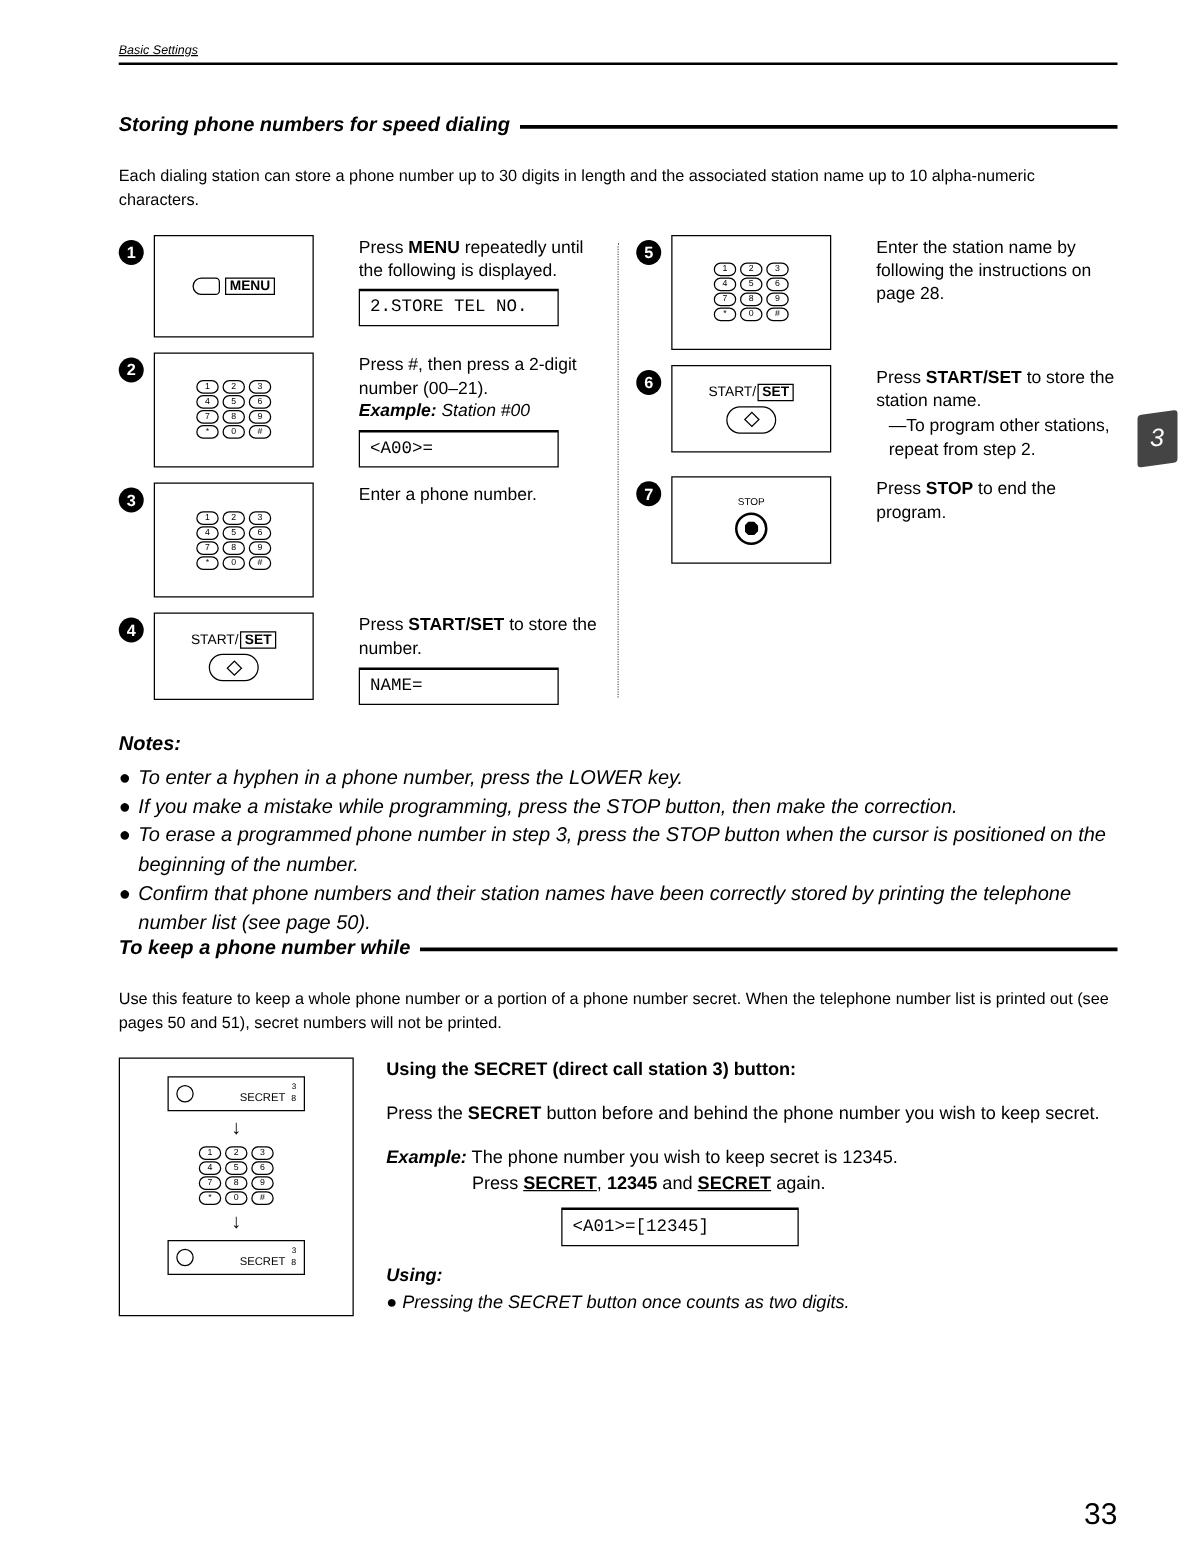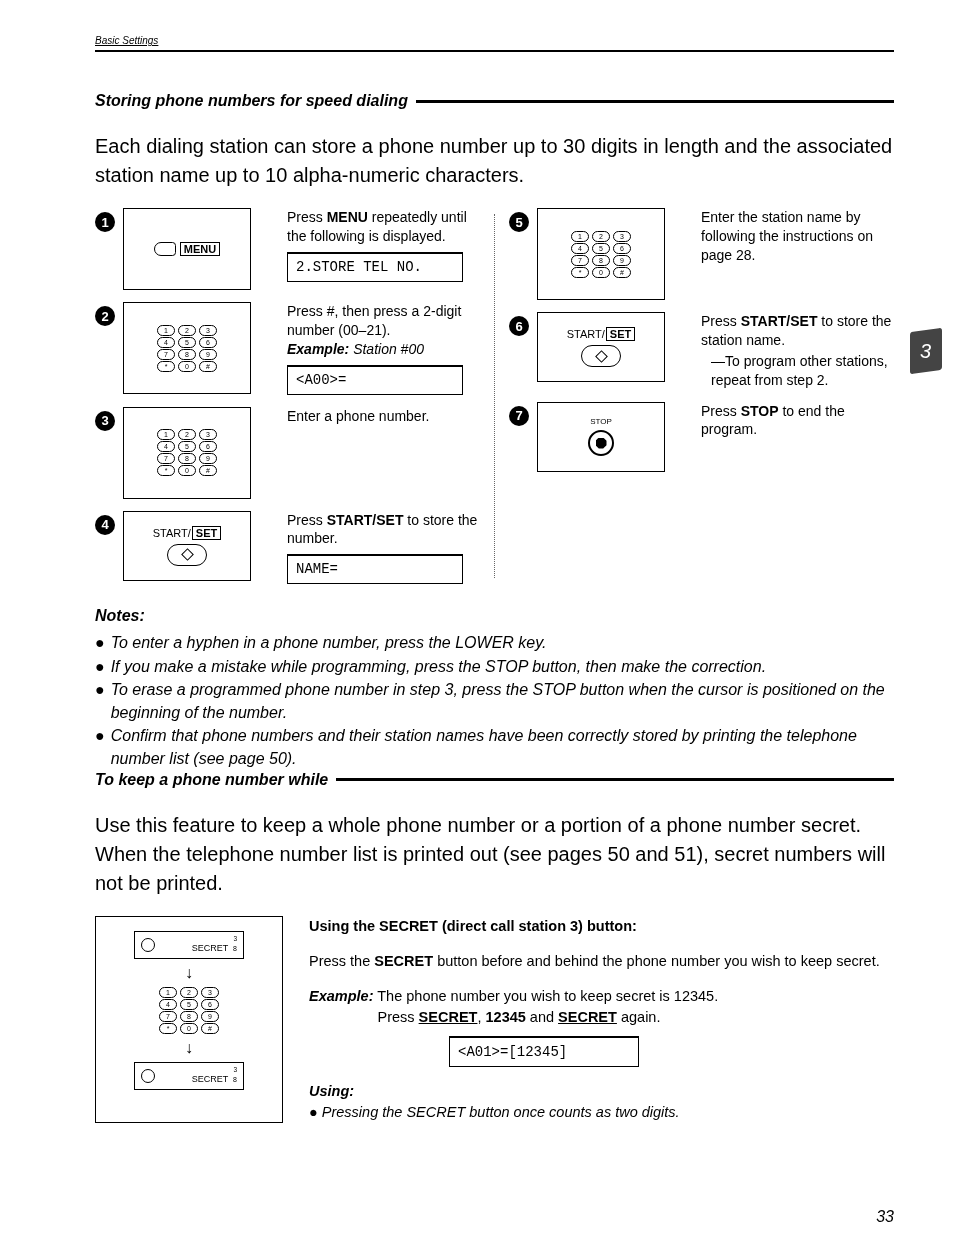--- a/index.html
+++ b/index.html
@@ -36,21 +36,21 @@
     font-size: 16px;
     white-space: nowrap;
     padding-right: 8px;
   }
   .title-rule {
     flex: 1;
     height: 3px;
     background: #000;
   }
   .intro {
-    font-size: 20px;
+    font-size: 13px;
     line-height: 1.45;
     margin-bottom: 18px;
   }
   .cols {
     display: flex;
     gap: 8px;
     margin-bottom: 20px;
   }
   .col {
     flex: 1;
@@ -103,21 +103,21 @@
     line-height: 1.35;
     margin-left: 28px;
   }
   .display-box {
     border: 1.5px solid #000;
     border-top-width: 2px;
     font-family: "Courier New", monospace;
     font-size: 14px;
     padding: 4px 8px;
     margin-top: 6px;
-    width: 176px;
+    width: 160px;
   }
   .boxed { border:1.5px solid #000; padding:0 3px; font-weight:bold; font-size:11px; }
   .keypad {
     display:flex; flex-direction:column; gap:1px; align-items:center;
   }
   .krow { display:flex; gap:3px; }
   .key {
     width:18px; height:11px; border:1px solid #000; border-radius:6px;
     font-size:7px; display:flex; align-items:center; justify-content:center;
   }
@@ -161,21 +161,21 @@
   .secret-btn .sub { font-size:6.5px; display:block; line-height:1; text-align:right;}
   .down-arrow { font-size:16px; line-height:1;}
   .secret-body { flex:1; font-size:14.5px; line-height:1.45;}
   .subhead { font-weight:bold; margin-bottom:14px;}
   .example-row { margin:14px 0 6px 0;}
   .example-label { font-weight:bold; font-style:italic; }
   .display-center { margin: 8px 0 14px 140px; width:190px;}
   .note2 { font-style:italic;}
   .pagenum {
     position:absolute; bottom:24px; right:60px;
-    font-style:italic; font-size:16px;text-align:right;
+    font-size:24px;text-align:right;
   }
   .tab-marker {
     position:absolute; right:12px; top:330px;
     width:32px; height:42px; background:#444;
     border-radius:3px; transform:skewY(-8deg);
     display:flex;align-items:center;justify-content:center;
   }
   .tab-marker span { color:#fff; font-style:italic; font-size:20px; transform:skewY(8deg);}
   .underline { text-decoration: underline; }
 </style>

